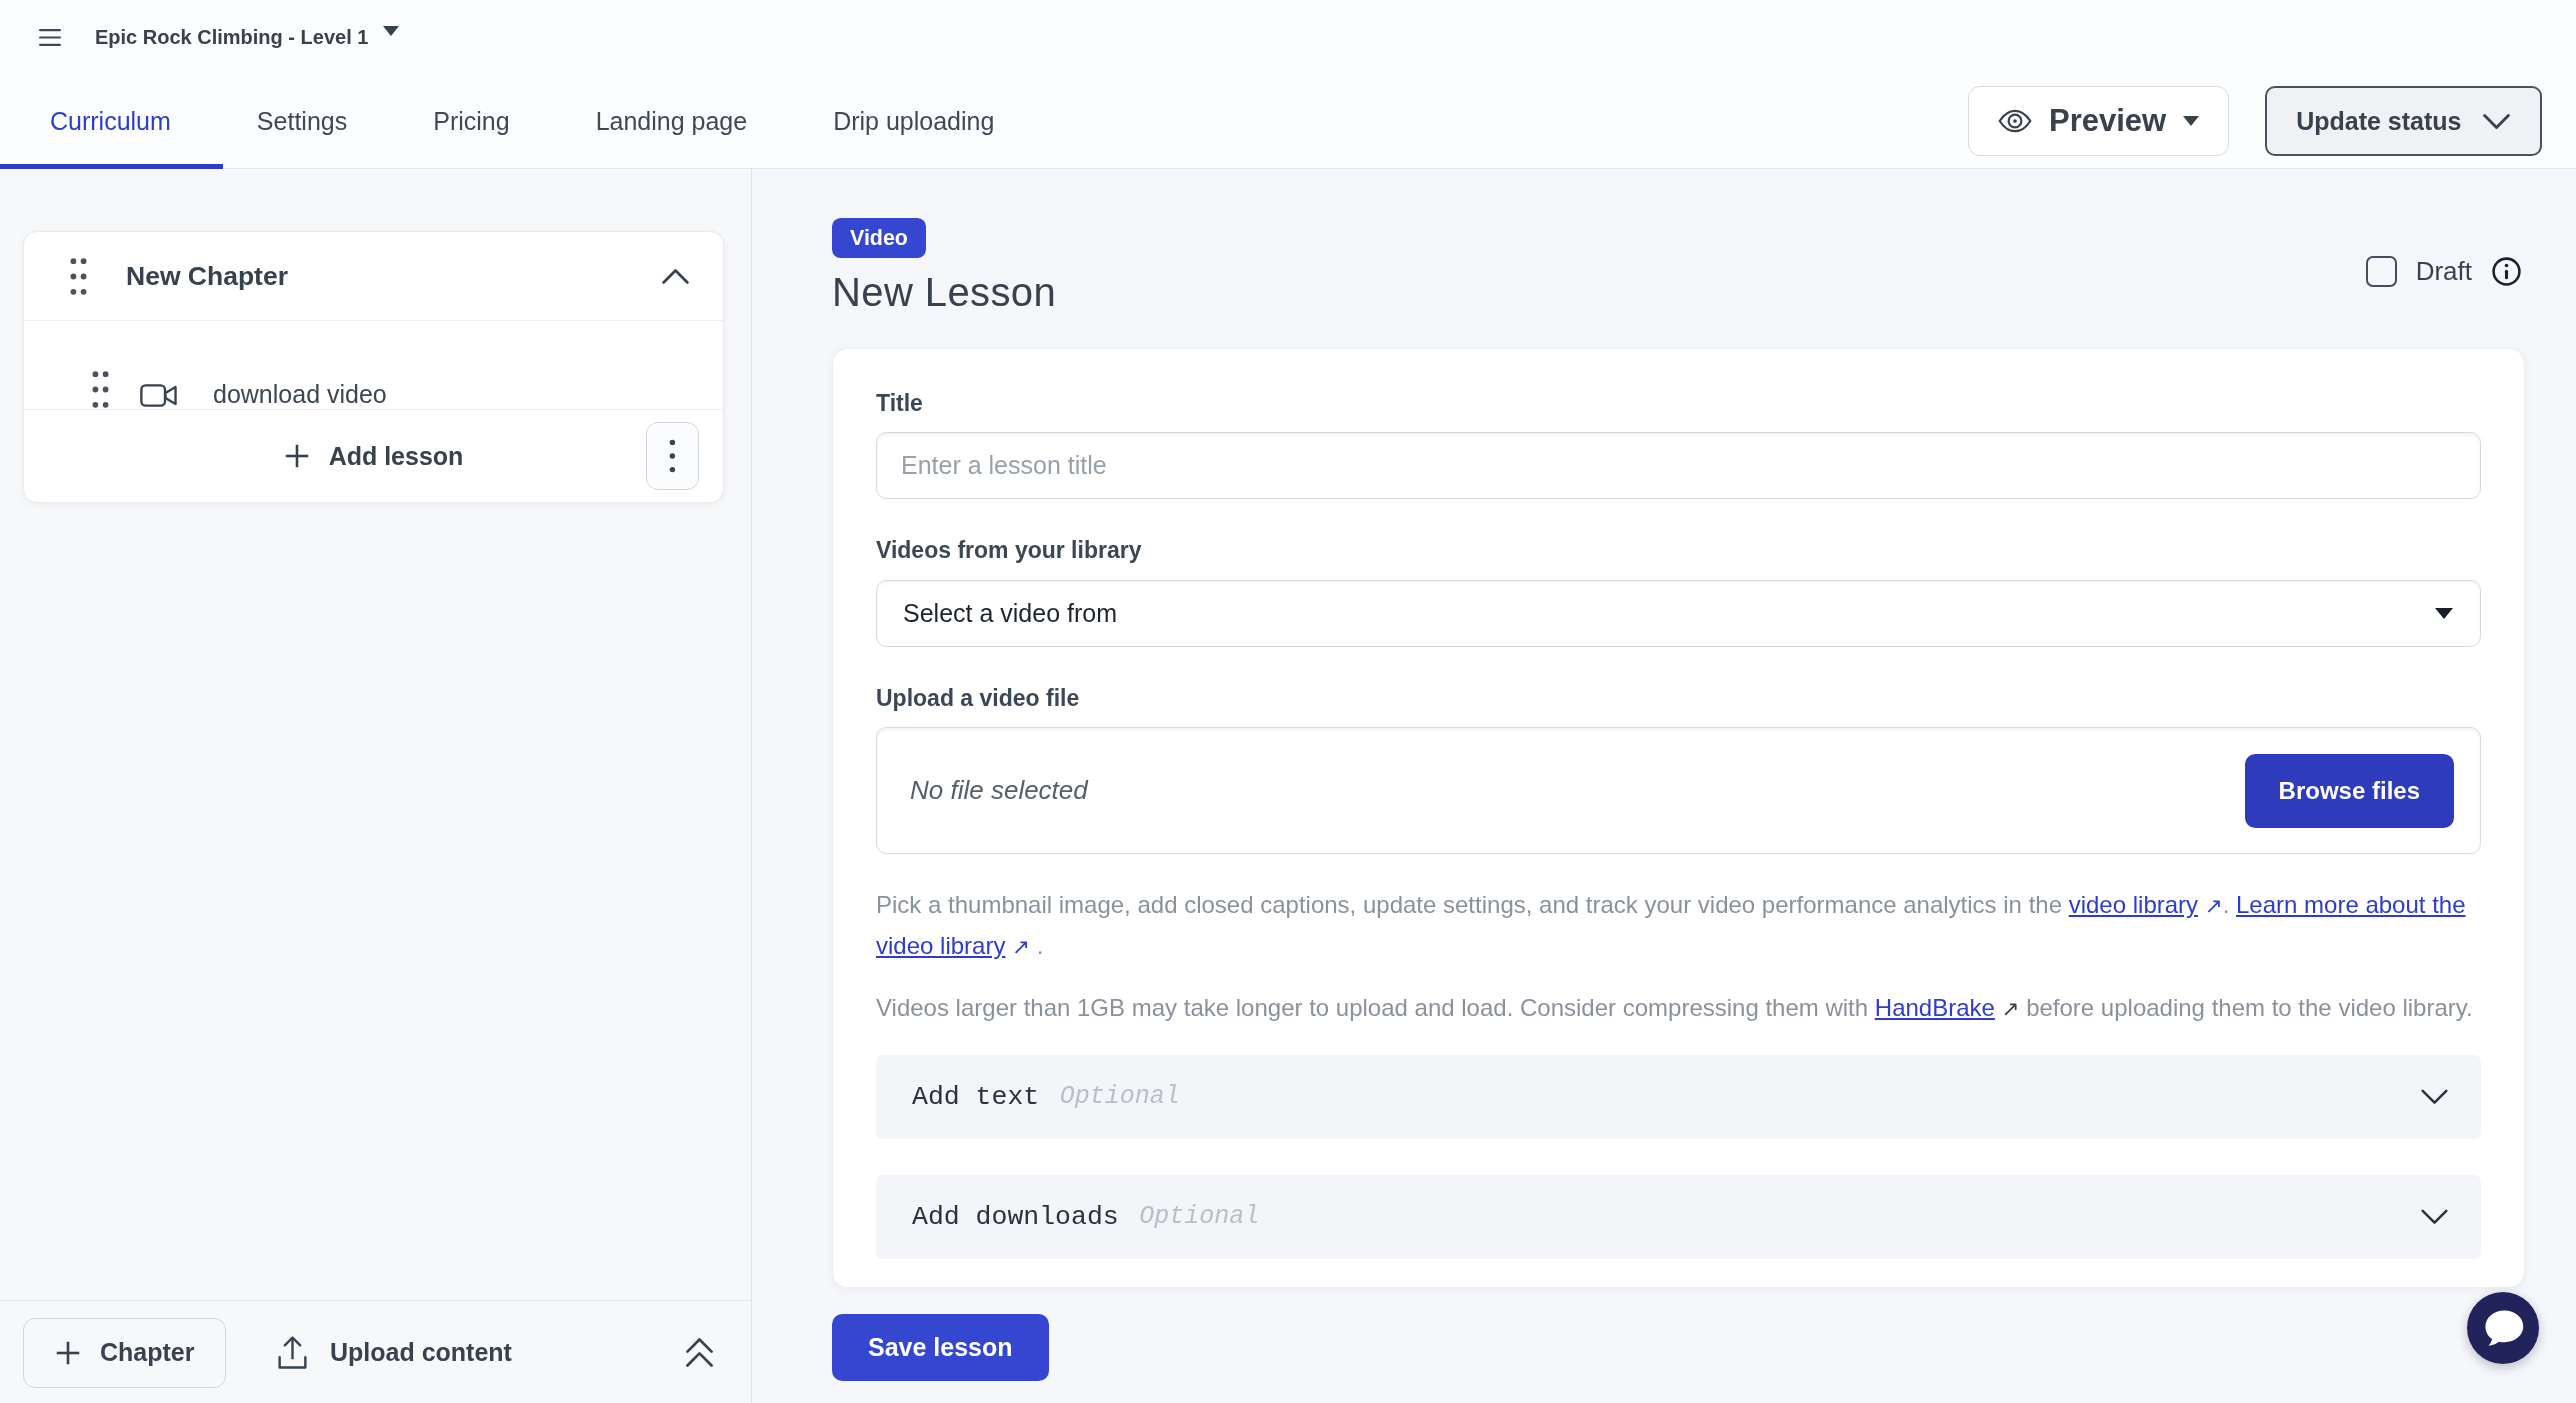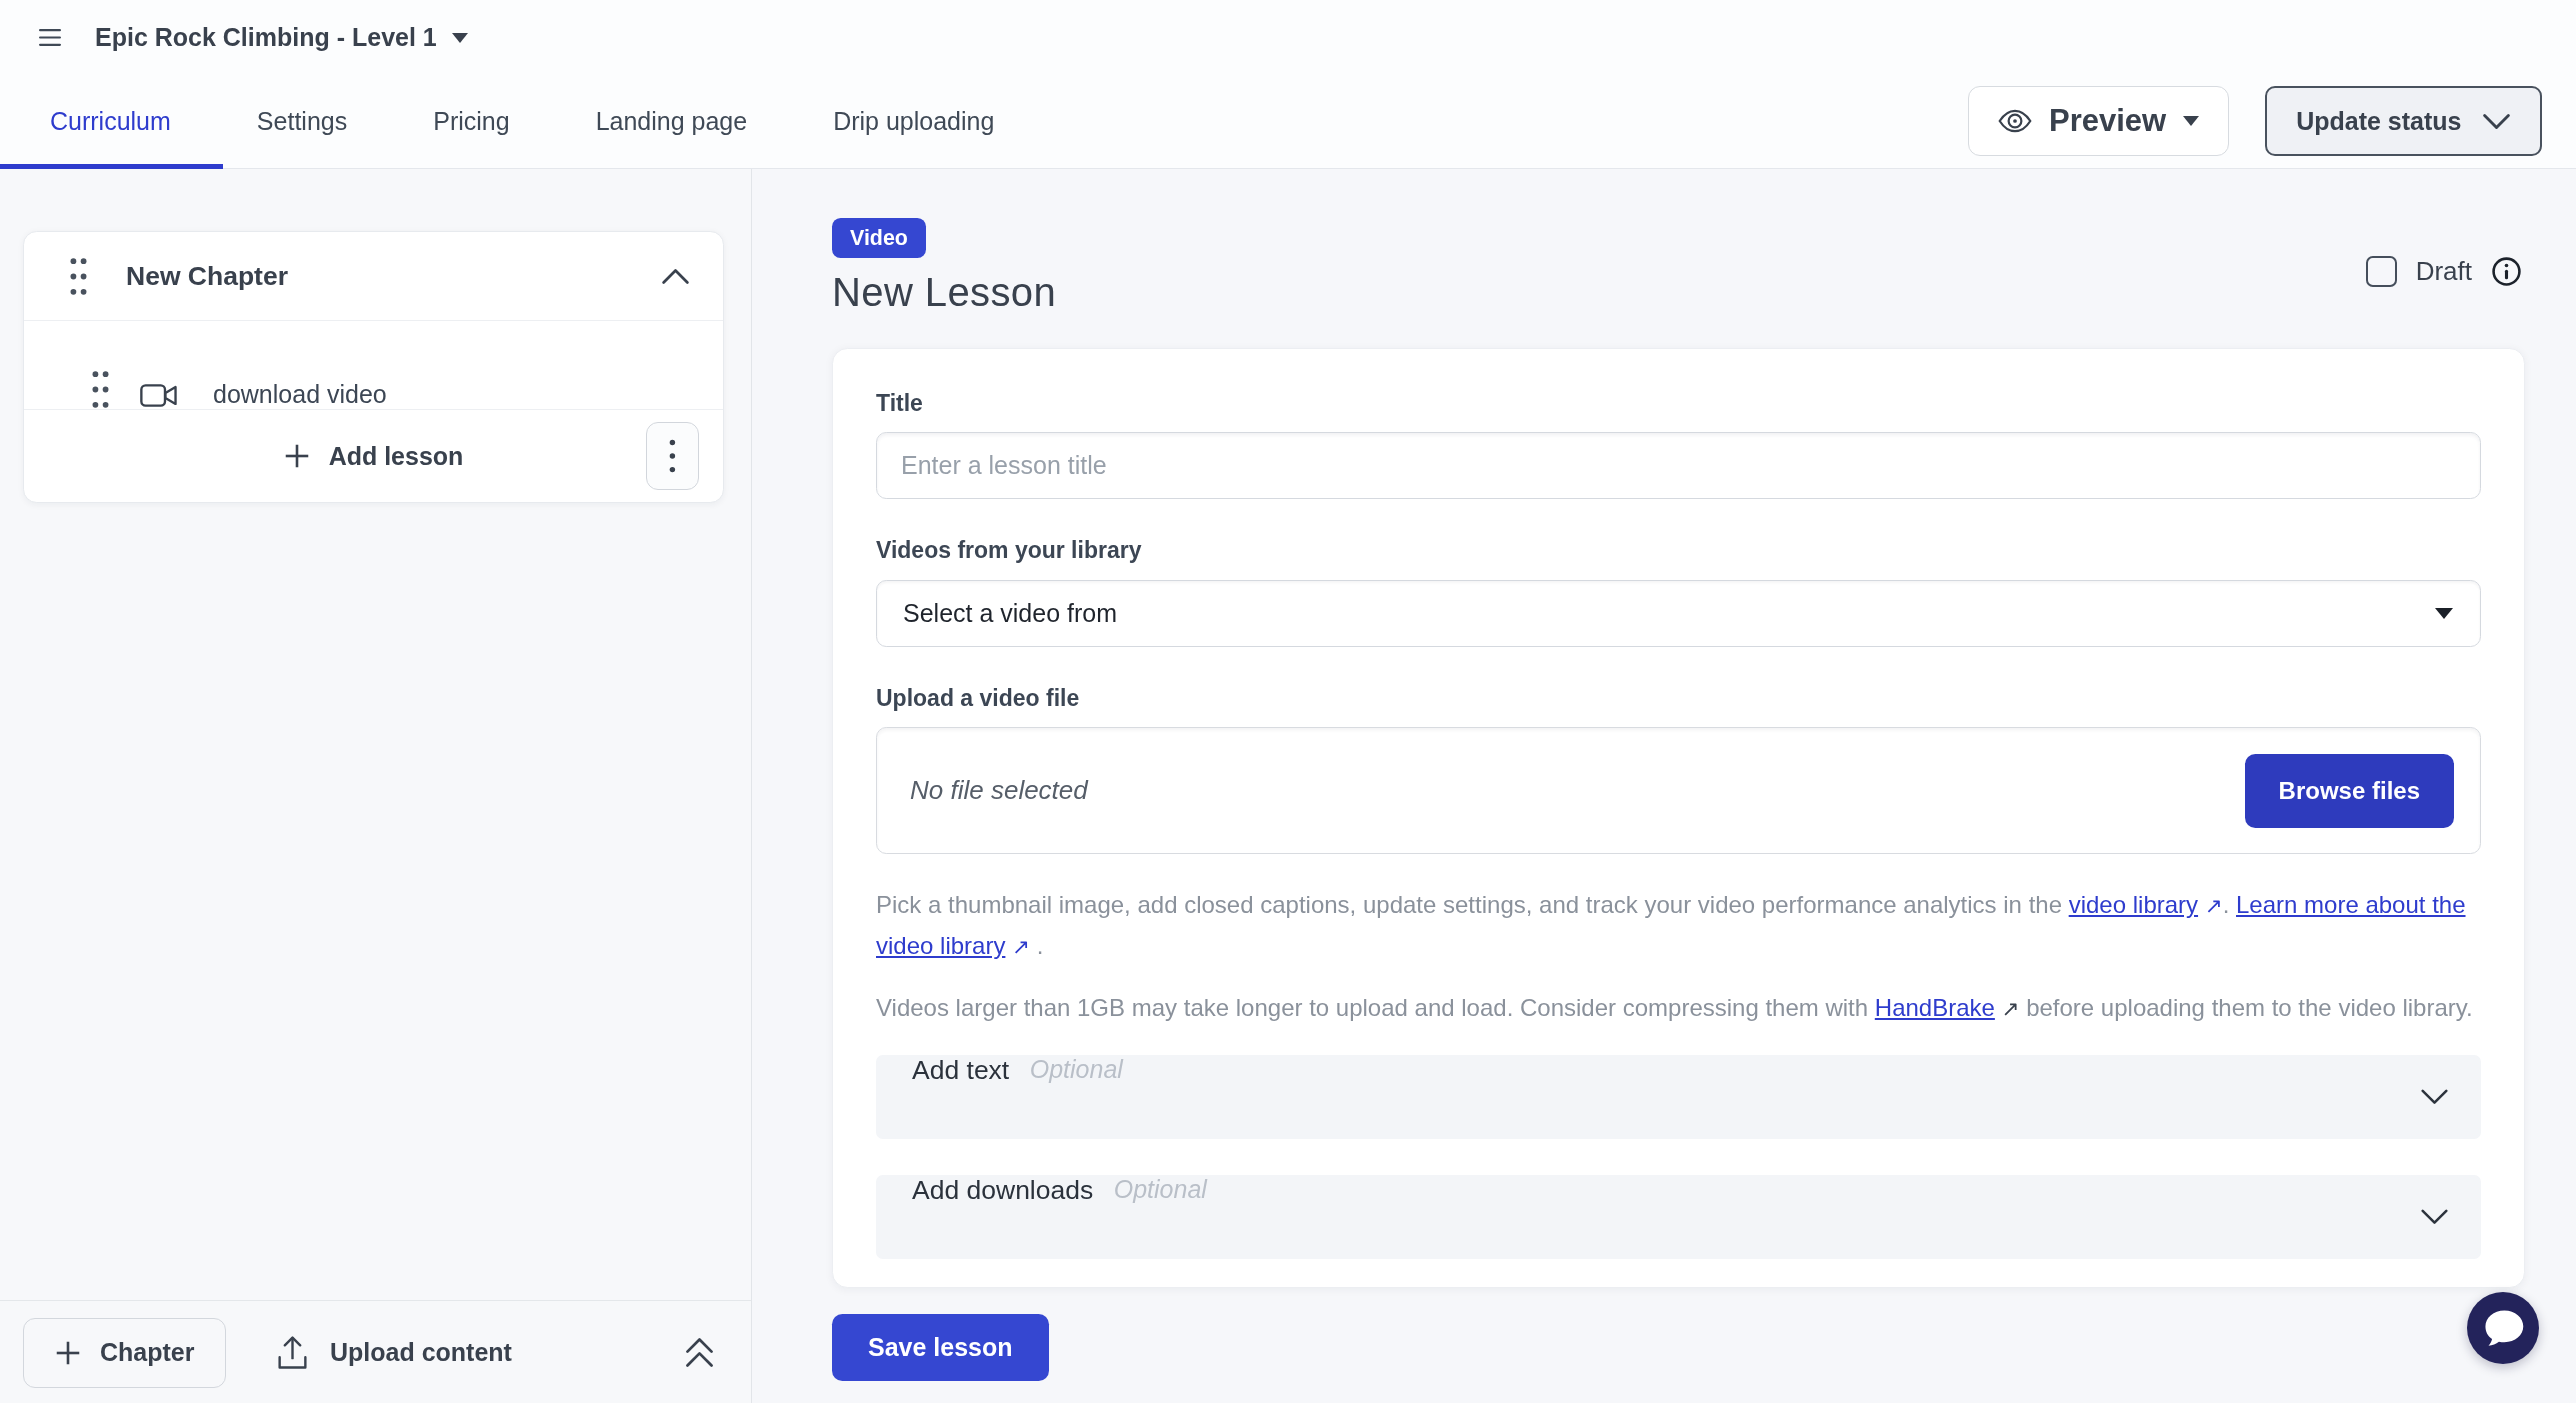--- a/index.html
+++ b/index.html
@@ -4,21 +4,21 @@
 <style>
   * { box-sizing: border-box; margin: 0; padding: 0; }
   html,body { background:#f6f7fa; }
   body { font-family:"Liberation Sans", sans-serif; color:#3c4654; }
   #app { position:relative; width:2576px; height:1404px; overflow:hidden; background:#f6f7fa; }
 
   
   .header { position:absolute; top:0; left:0; right:0; height:169px; background:#fcfdfe; border-bottom:1.7px solid #e4e7ec; z-index:5; }
   .topbar { height:75px; display:flex; align-items:center; padding-left:31px; }
   .burger { width:38px; height:38px; display:flex; align-items:center; justify-content:center; cursor:pointer; }
-  .course-switcher { margin-left:26px; display:flex; align-items:center; gap:15px; font-size:25px; font-weight:700; color:#39414d; cursor:pointer; }
+  .course-switcher { margin-left:26px; display:flex; gap:15px; font-size:20px; font-weight:700; color:#39414d; cursor:pointer; }
   .caret-down { width:0; height:0; border-left:8.6px solid transparent; border-right:8.6px solid transparent; border-top:10.3px solid #39414d; }
   .tabbar { height:92px; display:flex; align-items:center; padding:0 34px 0 50px; position:relative; }
   .tab { font-size:25px; color:#3f4956; margin-right:86px; cursor:pointer; white-space:nowrap; }
   .tab.active { color:#2e3ccd; }
   .active-underline { position:absolute; left:0; bottom:-1.7px; width:223px; height:5.1px; background:#2e3ccd; }
   .header-actions { margin-left:auto; display:flex; align-items:center; gap:36px; }
   .btn-preview { height:70px; padding:0 29px; border:1.7px solid #d7dbe0; border-radius:12px; background:#ffffff; display:flex; align-items:center; gap:17px; font-size:31px; font-weight:700; color:#39414d; cursor:pointer; }
   .btn-update { height:70px; padding:0 29px; border:2.6px solid #49525e; border-radius:10px; background:#eff1f5; display:flex; align-items:center; gap:20.5px; font-size:25px; font-weight:700; color:#39414d; cursor:pointer; }
 
   
@@ -56,21 +56,21 @@
   .select-box { height:67px; border:1.7px solid #d5d9df; border-radius:10.3px; display:flex; align-items:center; padding:0 26px; font-size:25px; color:#1f242c; position:relative; background:#fff; box-shadow:inset 0 1.7px 2.6px rgba(30,40,60,.05); cursor:pointer; }
   .select-caret { position:absolute; right:27px; width:0; height:0; border-left:9.4px solid transparent; border-right:9.4px solid transparent; border-top:11px solid #1b2028; }
   .upload-box { height:127px; border:1.7px solid #d8dbe0; border-radius:10.3px; display:flex; align-items:center; justify-content:space-between; padding:0 26px 0 33px; background:#fff; box-shadow:inset 0 2.6px 3.4px rgba(30,40,60,.05); cursor:pointer; }
   .no-file { font-style:italic; font-size:26px; color:#565e69; }
   .btn-browse { height:74px; padding:4px 34px; background:#2e3bbd; border:none; border-radius:10.3px; color:#ffffff; font-size:24px; font-weight:700; font-family:inherit; cursor:pointer; }
   .help { font-size:24px; color:#8a919b; line-height:39px; margin-top:31px; }
   .help + .help { margin-top:20.5px; }
   .help a { color:#2e3ccd; cursor:pointer; }
   .ext-arrow { color:#2e3ccd; text-decoration:none; display:inline-block; font-size:21.4px; }
   .ext-arrow.dark { color:#39414d; }
-  .accordion { height:84px; background:#f3f5f8; border-radius:6.8px; display:flex; padding:0 33px 0 36px; cursor:pointer; }
+  .accordion { height:84px; background:#f3f5f8; border-radius:6.8px; display:flex; align-items:center; padding:0 33px 0 36px; cursor:pointer;font-family:Liberation Mono, monospace; }
   .accordion.first { margin-top:26px; }
   .accordion.second { margin-top:36px; }
   .acc-title { font-size:26.5px; color:#2b323c; }
   .acc-opt { margin-left:20.5px; font-size:25px; font-style:italic; color:#b9bfc8; }
   .acc-chevron { margin-left:auto; display:flex; align-items:center; }
 
   .save-btn { position:absolute; left:80px; top:1145px; height:67px; padding:0 36px; background:#3547d1; border:none; border-radius:10.3px; color:#ffffff; font-size:25px; font-weight:700; font-family:inherit; cursor:pointer; }
 
   .chat-launcher { position:absolute; right:37px; bottom:40px; width:72px; height:72px; border-radius:50%; background:#23235b; border:none; display:flex; align-items:center; justify-content:center; cursor:pointer; box-shadow:0 3.4px 10.3px rgba(20,20,60,.25); }
 

